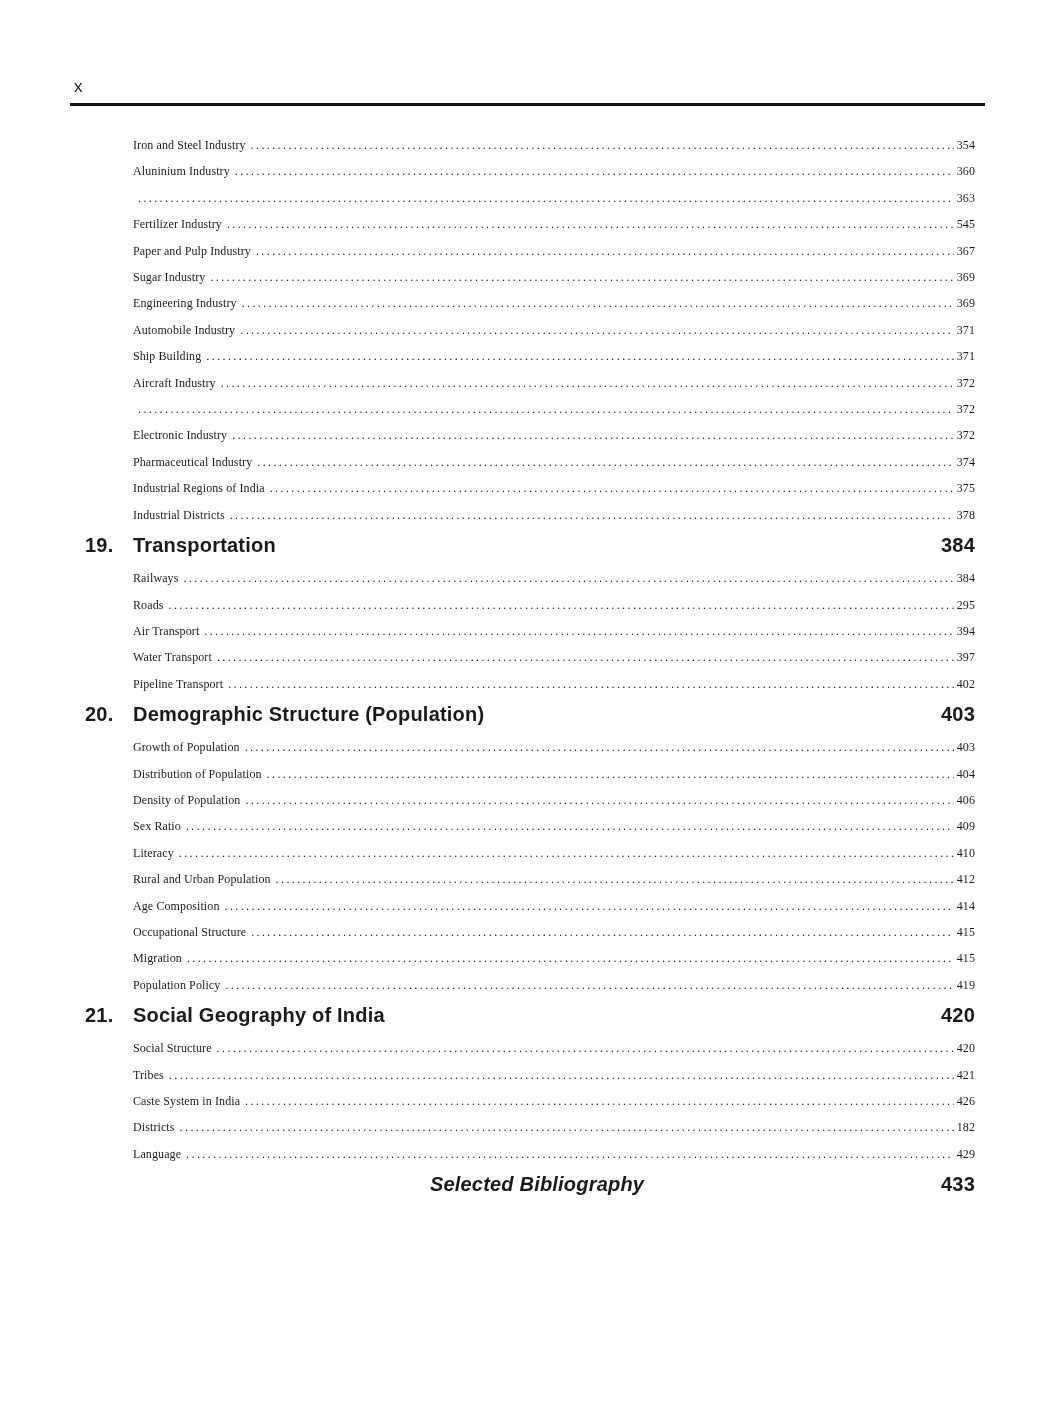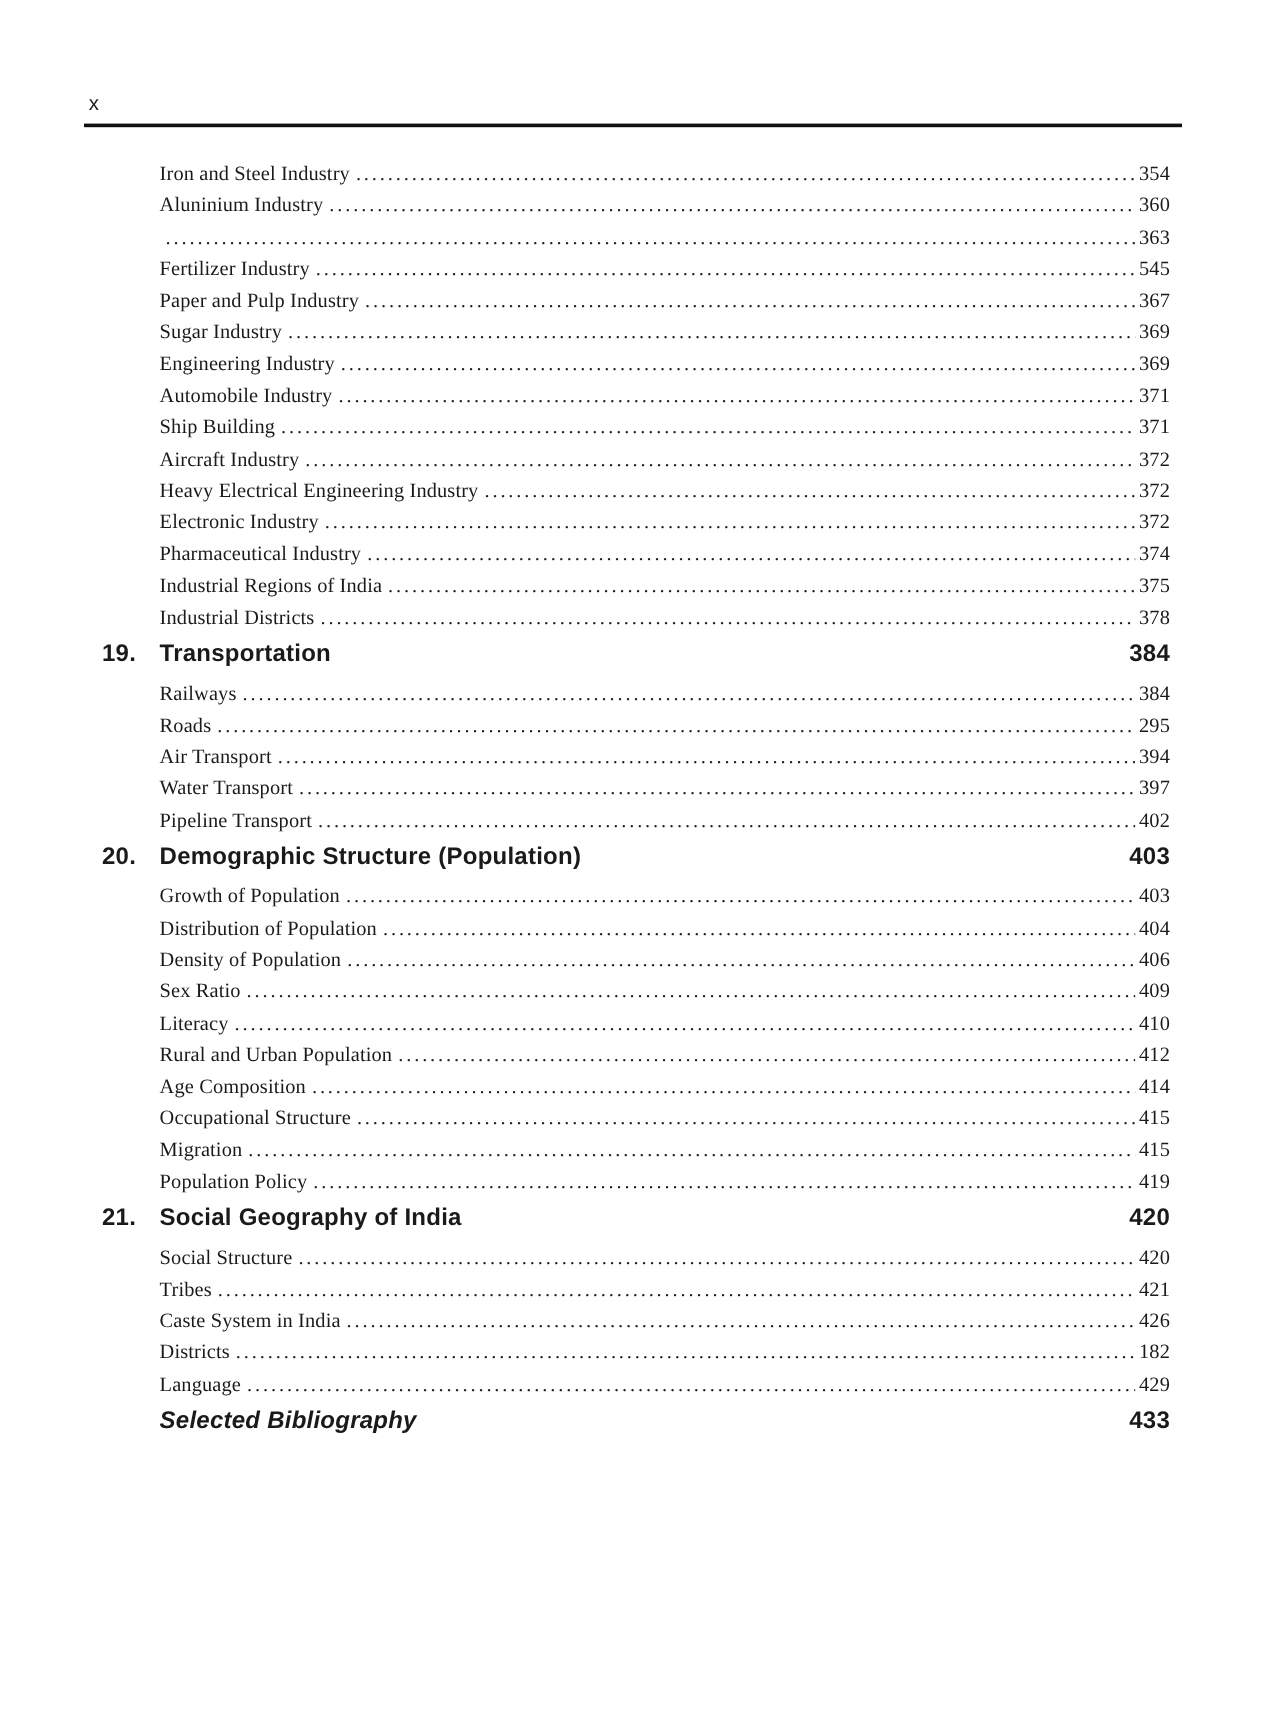--- a/index.html
+++ b/index.html
@@ -67,28 +67,29 @@
   .chap-title {
     flex: 1 1 auto;
     white-space: nowrap;
   }
   .chap-page {
     flex: 0 0 auto;
     white-space: nowrap;
   }
   .toc-section.bibliography .chap-title {
     font-style: italic;
+    text-align: center;
   }
   .entries {
     margin-left: 48px;
   }
   .toc-entry {
     display: flex;
     align-items: baseline;
-    font-size: 17px;
+    font-size: 12px;
     line-height: 26.4px;
     letter-spacing: 0.1px;
   }
   .entry-title {
     flex: 0 0 auto;
     white-space: nowrap;
   }
   .leader {
     flex: 1 1 0;
     min-width: 0;
@@ -172,21 +173,20 @@
     <span class="entry-page">371</span>
   </div>
 
   <div class="toc-entry">
     <span class="entry-title">Aircraft Industry</span>
     <span class="leader">............................................................................................................................................................................................................................</span>
     <span class="entry-page">372</span>
   </div>
 
   <div class="toc-entry">
-    <span class="entry-title">Heavy Electrical Engineering Industry</span>
     <span class="leader">............................................................................................................................................................................................................................</span>
     <span class="entry-page">372</span>
   </div>
 
   <div class="toc-entry">
     <span class="entry-title">Electronic Industry</span>
     <span class="leader">............................................................................................................................................................................................................................</span>
     <span class="entry-page">372</span>
   </div>
 

